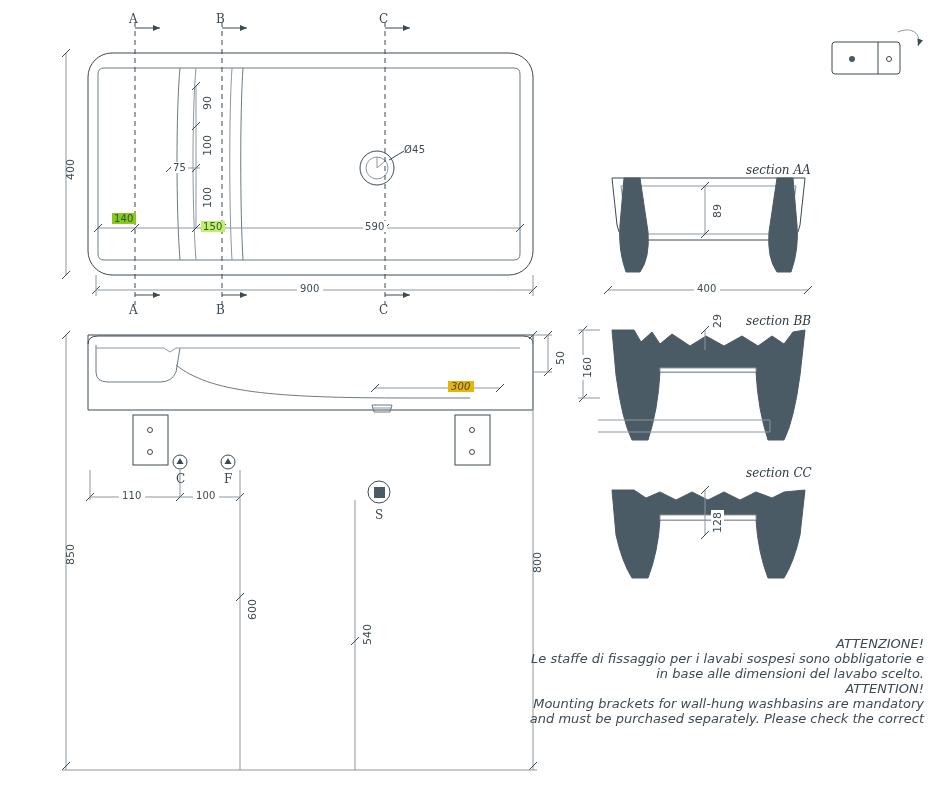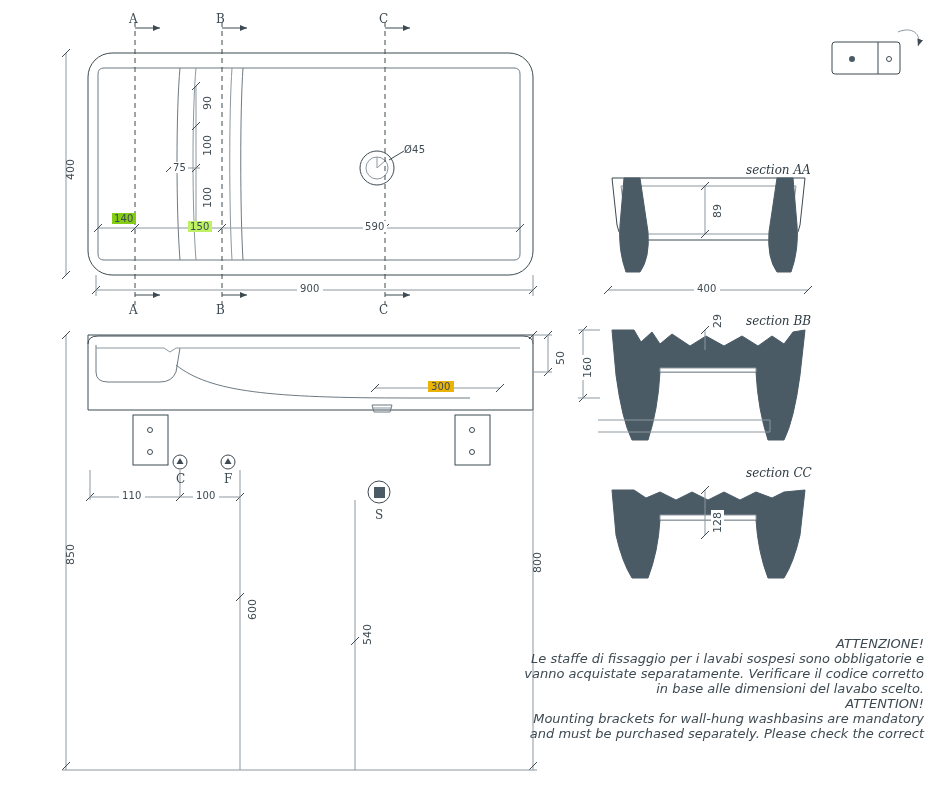--- a/index.html
+++ b/index.html
@@ -186,31 +186,31 @@
 <div class="letter" style="left:216px;top:12px;">B</div>
 <div class="letter" style="left:379px;top:12px;">C</div>
 <div class="letter" style="left:129px;top:303px;">A</div>
 <div class="letter" style="left:216px;top:303px;">B</div>
 <div class="letter" style="left:379px;top:303px;">C</div>
 
 <div class="vtext" style="left:64px;top:180px;">400</div>
 <div class="lbl" style="left:297px;top:283px;background:#fff;padding:0 3px;text-align:center;">900</div>
 
 <div class="lbl" style="left:112px;top:213px;background:#84cc16;padding:0 2px;">140</div>
-<div class="lbl" style="left:188px;top:221px;background:#bef264;padding:0 2px;">150</div>
+<div class="lbl" style="left:201px;top:221px;background:#bef264;padding:0 2px;">150</div>
 <div class="lbl" style="left:363px;top:221px;background:#fff;padding:0 2px;">590</div>
 
 <div class="vtext" style="left:201px;top:112px;background:#fff;padding:0 2px;">90</div>
 <div class="vtext" style="left:201px;top:158px;background:#fff;padding:0 2px;">100</div>
 <div class="vtext" style="left:201px;top:210px;background:#fff;padding:0 2px;">100</div>
 <div class="lbl" style="left:171px;top:162px;background:#fff;padding:0 2px;">75</div>
 <div class="lbl" style="left:404px;top:144px;">Ø45</div>
 
 <div class="vtext" style="left:554px;top:365px;">50</div>
-<div class="lbl" style="left:428px;top:381px;background:#eab308;padding:0 3px;">300</div>
+<div class="lbl" style="left:448px;top:381px;background:#eab308;padding:0 3px;font-style:italic;">300</div>
 <div class="lbl" style="left:119px;top:490px;background:#fff;padding:0 3px;">110</div>
 <div class="lbl" style="left:193px;top:490px;background:#fff;padding:0 3px;">100</div>
 <div class="vtext" style="left:246px;top:620px;">600</div>
 <div class="vtext" style="left:361px;top:645px;">540</div>
 <div class="vtext" style="left:64px;top:565px;">850</div>
 <div class="vtext" style="left:531px;top:573px;">800</div>
 
 <div class="letter" style="left:176px;top:472px;">C</div>
 <div class="letter" style="left:224px;top:472px;">F</div>
 <div class="letter" style="left:375px;top:508px;">S</div>
@@ -221,20 +221,19 @@
 
 <div class="vtext" style="left:711px;top:220px;background:#fff;padding:0 2px;">89</div>
 <div class="lbl" style="left:694px;top:283px;background:#fff;padding:0 3px;">400</div>
 <div class="vtext" style="left:711px;top:330px;background:#fff;padding:0 2px;">29</div>
 <div class="vtext" style="left:581px;top:380px;background:#fff;padding:0 2px;">160</div>
 <div class="vtext" style="left:711px;top:535px;background:#fff;padding:0 2px;">128</div>
 
 <div class="att" style="right:16px;top:636px;width:420px;">
   <div>ATTENZIONE!</div>
   <div>Le staffe di fissaggio per i lavabi sospesi sono obbligatorie e</div>
-  <div>vanno acquistate separatamente. Verificare il codice corretto</div>
   <div>in base alle dimensioni del lavabo scelto.</div>
   <div>ATTENTION!</div>
   <div>Mounting brackets for wall-hung washbasins are mandatory</div>
   <div>and must be purchased separately. Please check the correct</div>
 </div>
 
 </div>
 
 </body></html>

